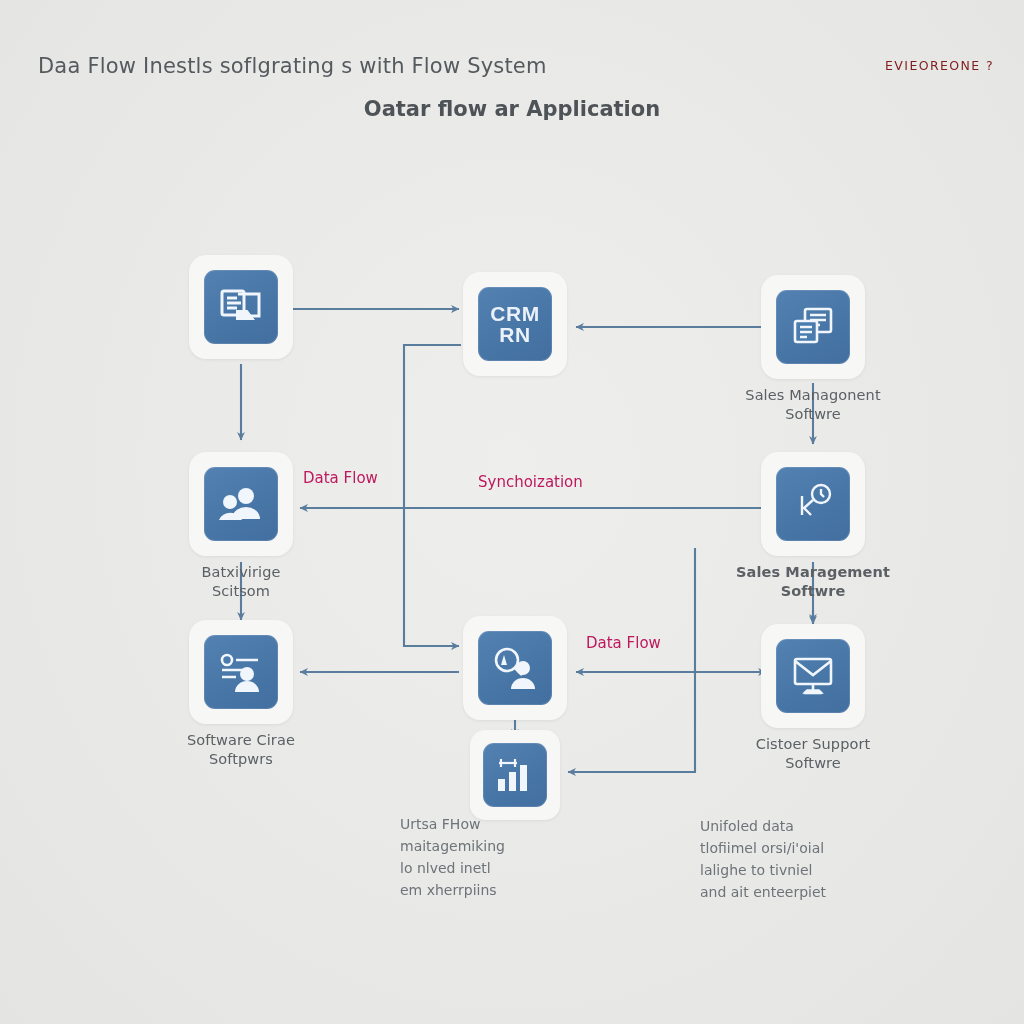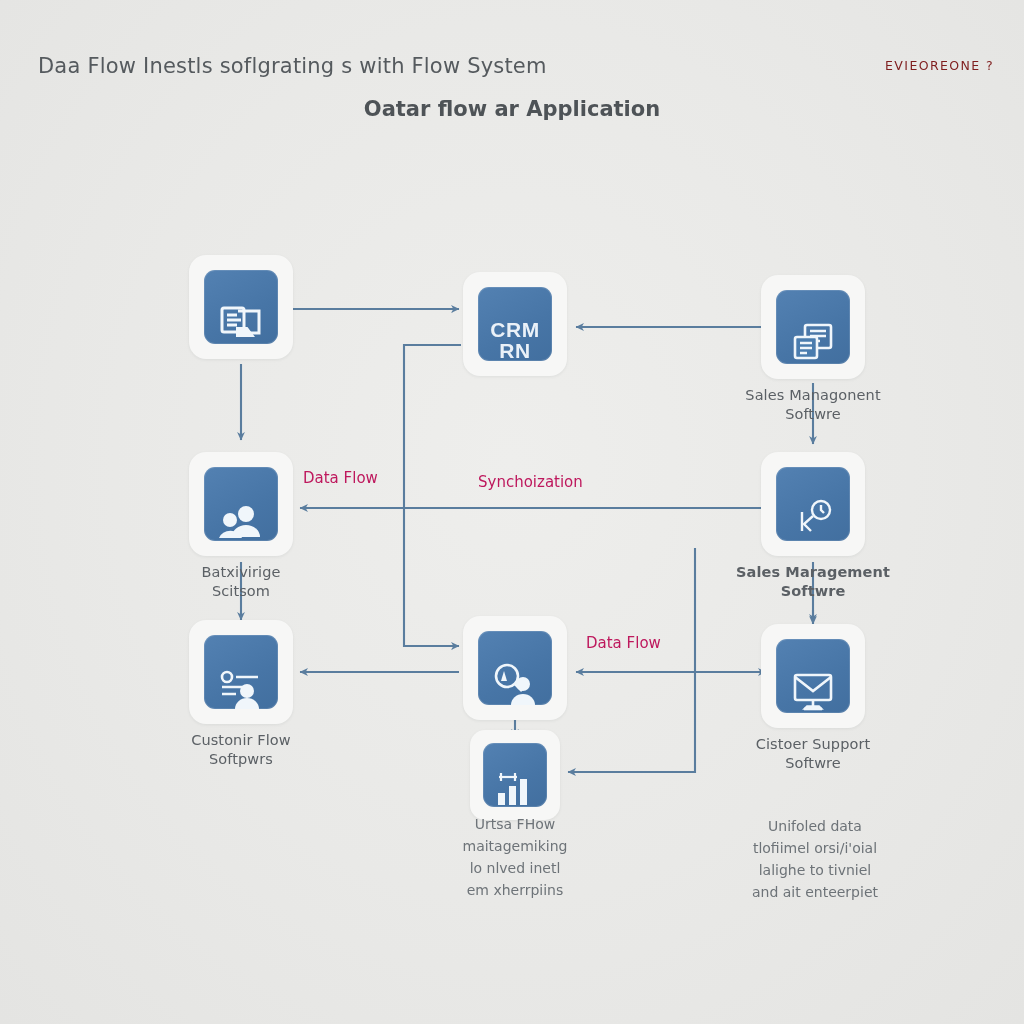--- a/index.html
+++ b/index.html
@@ -71,21 +71,21 @@
     align-items: center;
     justify-content: center;
     margin: 0 auto;
   }
   .node .tile {
     width: 74px;
     height: 74px;
     border-radius: 11px;
     background: linear-gradient(150deg, #5381b2 0%, #4775a6 60%, #426f9f 100%);
     display: flex;
-    align-items: flex-end;
+    align-items: center;
     justify-content: center;
     box-shadow: inset 0 0 0 1px rgba(255,255,255,0.12);
   }
   .node .tile svg { display: block; }
   .node .tile .crm-text {
     color: #eaf1f8;
     font-size: 21px;
     line-height: 21px;
     font-weight: 600;
     letter-spacing: 0.5px;
@@ -113,21 +113,21 @@
     position: absolute;
     font-size: 15px;
     color: #be185d;
     white-space: nowrap;
   }
 
   
   .caption {
     position: absolute;
     width: 230px;
-    text-align: center;
+    text-align: left;
     font-size: 14px;
     line-height: 22px;
     color: #6d7378;
     white-space: pre-line;
   }
 </style>
 </head>
 <body>
 
 <svg id="canvas" viewBox="0 0 1024 1024" xmlns="http://www.w3.org/2000/svg">
@@ -263,21 +263,21 @@
           <circle cx="8" cy="8" r="5"></circle>
           <path d="M17 8 h22 M3 18 h26 M3 25 h14"></path>
         </g>
         <g fill="#f0f6fb">
           <circle cx="28" cy="22" r="7"></circle>
           <path d="M16 40 a12 11 0 0 1 24 0 z"></path>
         </g>
       </svg>
     </div>
   </div>
-  <div class="label label-wide">Custonir Flow
+  <div class="label label-wide">Software Cirae
 Softpwrs</div>
 </div>
 
 <div class="node" style="left:463px; top:616px;">
   <div class="card">
     <div class="tile">
       <svg width="46" height="42" viewBox="0 0 46 42">
         <g fill="none" stroke="#f0f6fb" stroke-width="2.6">
           <circle cx="15" cy="13" r="11"></circle>
           <path d="M23 21 l7 7"></path>

